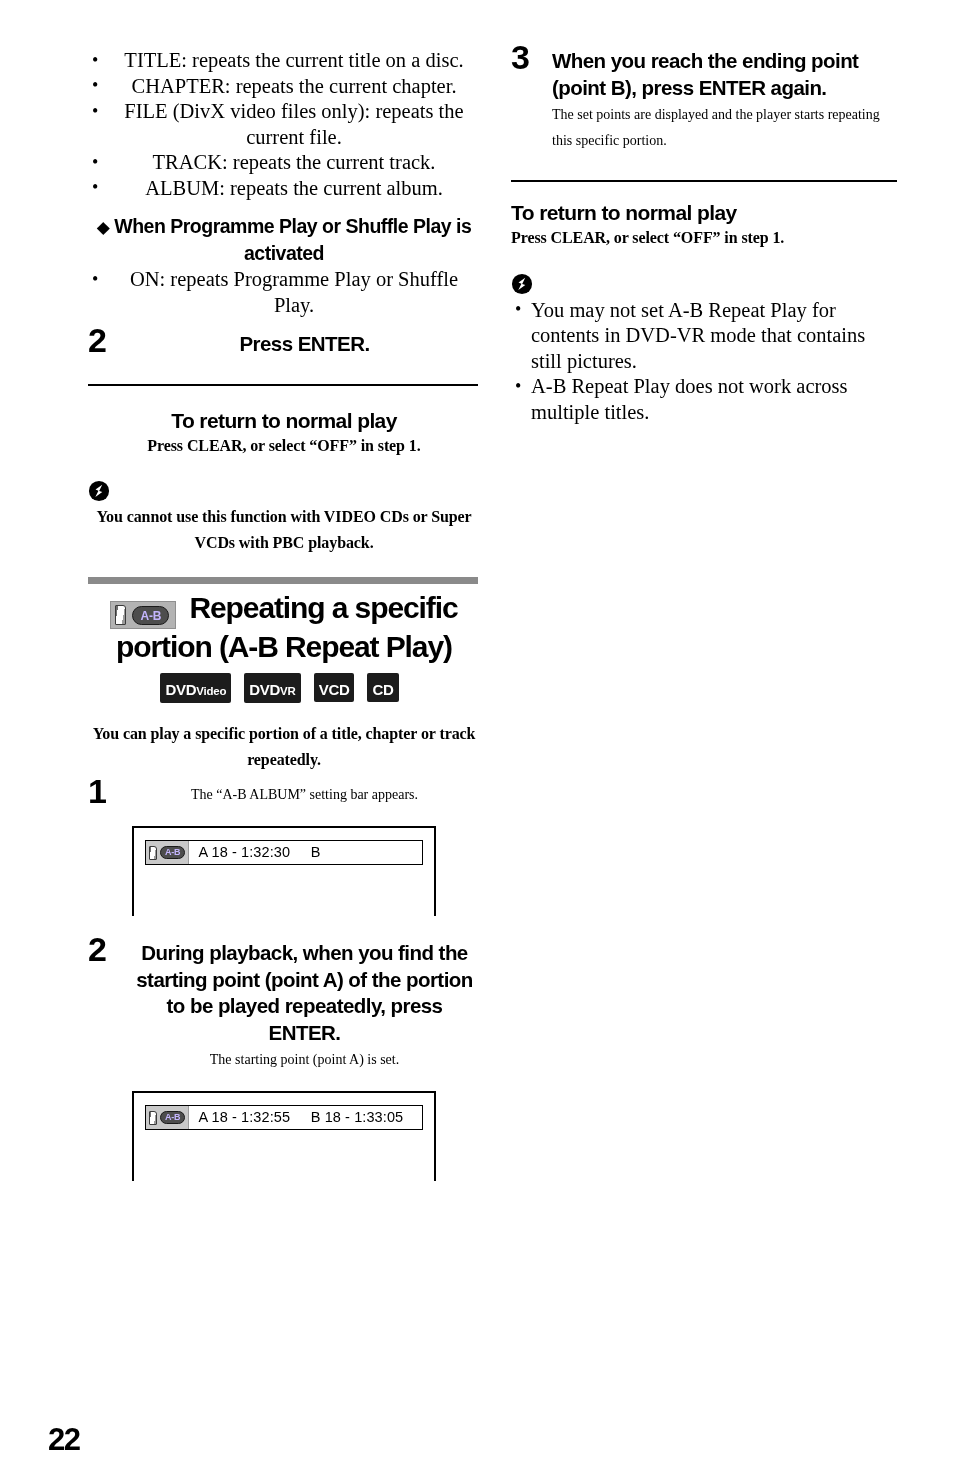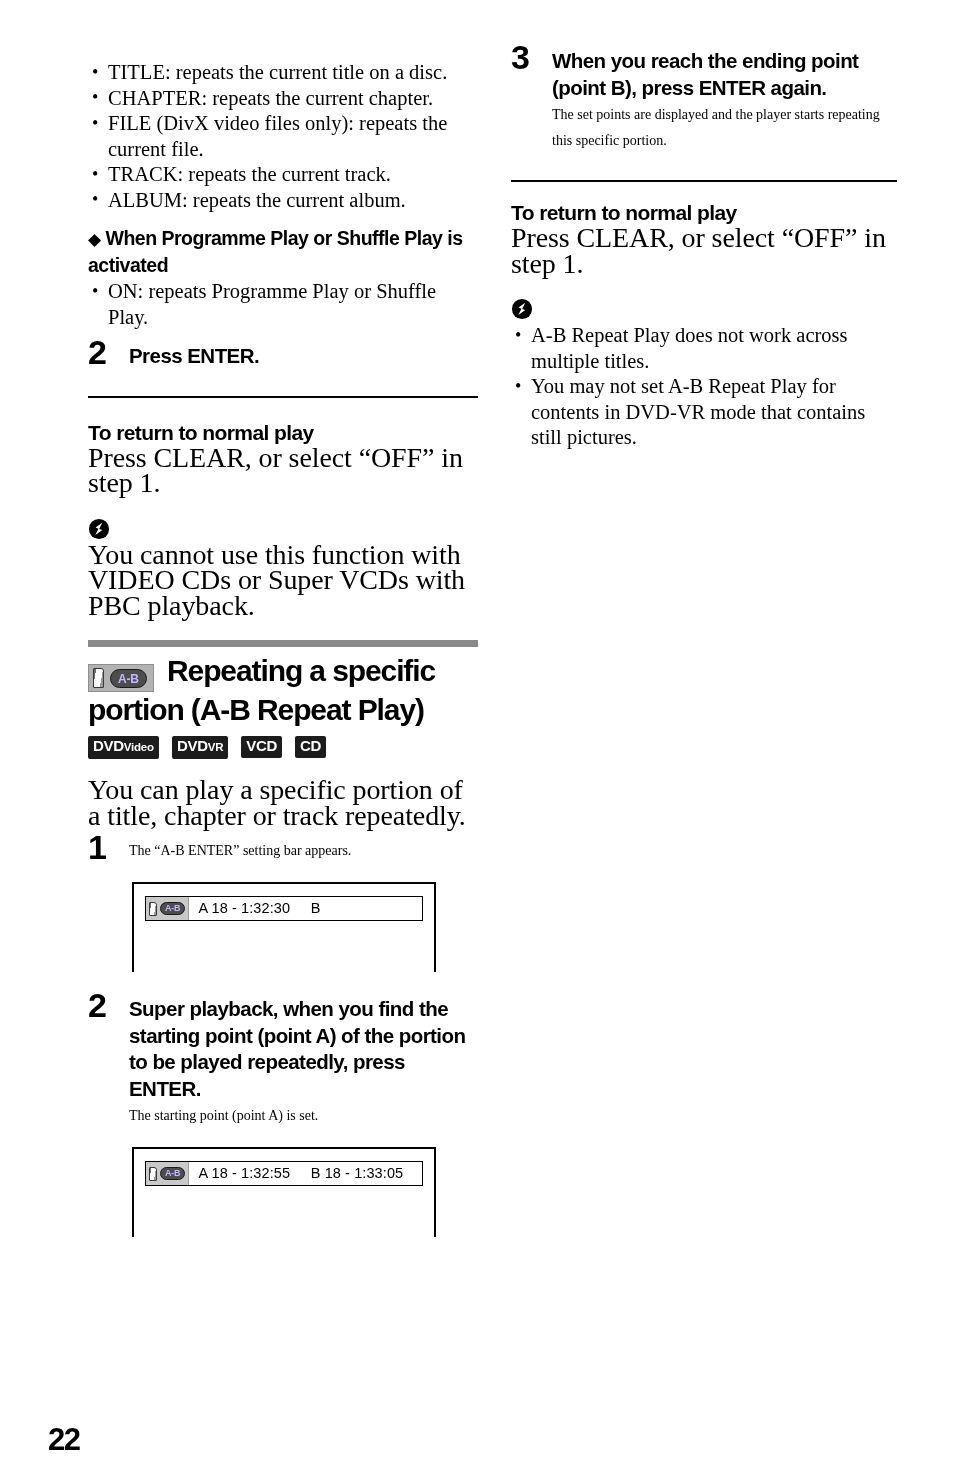--- a/index.html
+++ b/index.html
@@ -12,30 +12,31 @@
     height: 1483px;
     position: relative;
     font-family: "Liberation Serif", "DejaVu Serif", serif;
     color: #000000;
     overflow: hidden;
   }
 
   .page { position: relative; width: 954px; height: 1483px; }
 
   
-  .col-left  { position: absolute; left: 88px;  top: 60px; width: 392px; }
+  .col-left  { position: absolute; left: 88px;  top: 48px; width: 392px; text-align: center; }
   .col-right { position: absolute; left: 511px; top: 48px; width: 388px; }
 
   
   .serif { font-family: "Liberation Serif", "DejaVu Serif", serif; }
 
   .body-text {
-    font-size: 28px;
+    font-size: 16px;
     line-height: 25.5px;
     letter-spacing: -0.1px;
+    font-weight: bold;
   }
 
   
   ul.blist {
     list-style: none;
     margin: 0;
     padding: 0;
   }
   ul.blist > li {
     position: relative;
@@ -180,21 +181,21 @@
   
   .disc-row { margin-top: 9px; white-space: nowrap; }
   .disc-badge {
     display: inline-block;
     background: #1c1c1c;
     color: #ffffff;
     font-family: "Liberation Sans", "DejaVu Sans", sans-serif;
     font-weight: bold;
     font-size: 15px;
     line-height: 20px;
-    padding: 0 5px 2px 5px;
+    padding: 7px 5px 2px 5px;
     margin-right: 9px;
     border-radius: 2px;
     letter-spacing: -0.3px;
   }
   .disc-badge .suffix {
     font-size: 11.5px;
     letter-spacing: -0.2px;
   }
 
   
@@ -307,37 +308,37 @@
       <span class="disc-badge"><span>DVD</span><span class="suffix">Video</span></span>
       <span class="disc-badge"><span>DVD</span><span class="suffix">VR</span></span>
       <span class="disc-badge"><span>VCD</span></span>
       <span class="disc-badge"><span>CD</span></span>
     </div>
 
     <div class="body-text serif mt18">You can play a specific portion of a title, chapter or track repeatedly.</div>
 
     <div class="step" style="margin-top:10px;">
       <div class="num">1</div>
-      <div class="step-desc">The “A-B ENTER” setting bar appears.</div>
+      <div class="step-desc">The “A-B ALBUM” setting bar appears.</div>
     </div>
 
     <div class="shot mt18" style="height:88px;">
       <div class="bar">
         <span class="icon-cell">
           <span class="ab-icon sm" style="border:none;background:transparent;padding:0;">
             <span class="sheet"></span><span class="pill">A-B</span>
           </span>
         </span>
         <span class="bar-text">A 18 - 1:32:30     B</span>
       </div>
     </div>
 
     <div class="step" style="margin-top:24px;">
       <div class="num">2</div>
-      <div class="step-title">Super playback, when you find the starting point (point A) of the portion to be played repeatedly, press ENTER.</div>
+      <div class="step-title">During playback, when you find the starting point (point A) of the portion to be played repeatedly, press ENTER.</div>
       <div class="step-desc">The starting point (point A) is set.</div>
     </div>
 
     <div class="shot mt18" style="height:88px;">
       <div class="bar">
         <span class="icon-cell">
           <span class="ab-icon sm" style="border:none;background:transparent;padding:0;">
             <span class="sheet"></span><span class="pill">A-B</span>
           </span>
         </span>
@@ -359,22 +360,22 @@
 
     <div class="sub-head mt18">To return to normal play</div>
     <div class="body-text serif">Press CLEAR, or select “OFF” in step 1.</div>
 
     <div class="mt22">
       <svg class="note-icon" viewBox="0 0 24 24">
         <circle cx="12" cy="12" r="11" fill="#000"></circle>
         <path d="M15.5 5.2 L8.2 10.4 L11.4 11.6 L8.0 18.6 L15.6 13.2 L12.2 12.0 Z" fill="#fff"></path>
       </svg>
       <ul class="blist serif" style="margin-top:3px;">
+        <li>You may not set A-B Repeat Play for contents in DVD-VR mode that contains still pictures.</li>
         <li>A-B Repeat Play does not work across multiple titles.</li>
-        <li>You may not set A-B Repeat Play for contents in DVD-VR mode that contains still pictures.</li>
       </ul>
     </div>
 
   </div>
 
   <div class="page-num">22</div>
 
 </div>
 
 </body></html>

